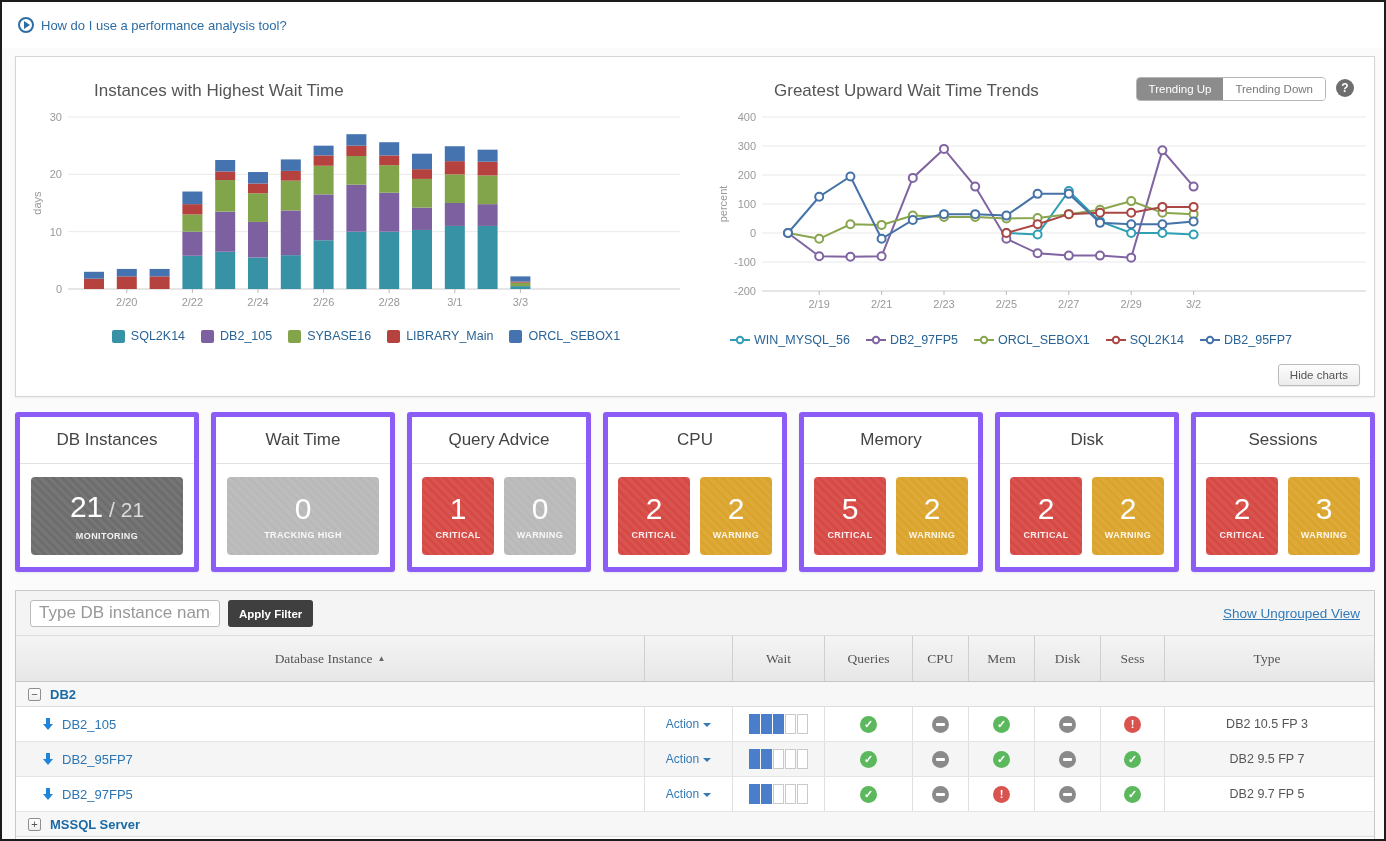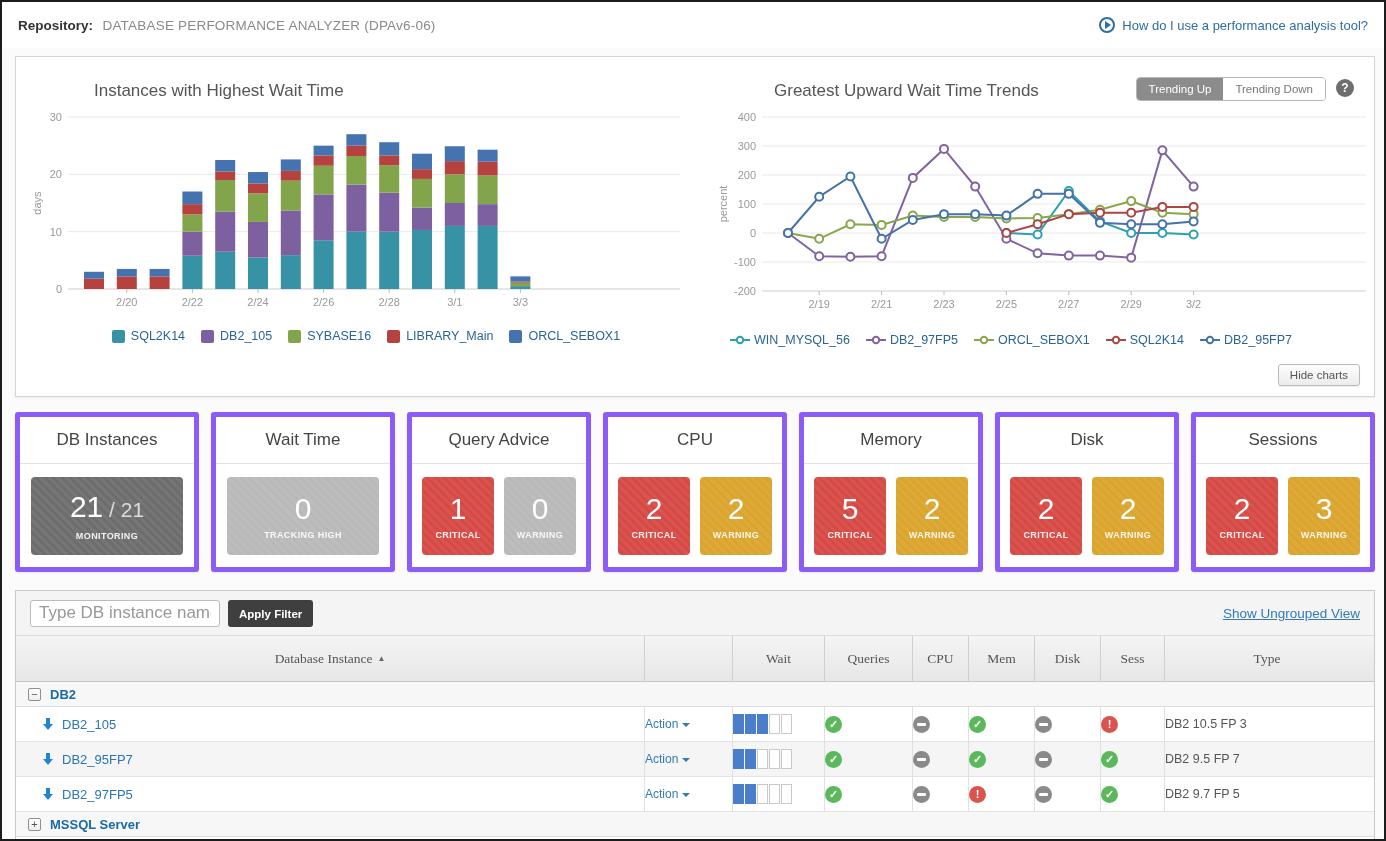--- a/index.html
+++ b/index.html
@@ -86,21 +86,21 @@
 
   .grp-row { height:25px; display:flex; align-items:center; background:#f7f7f7;
              border-bottom:1px solid #ddd; padding-left:12px; cursor:pointer; }
   .grp-icon { width:13px; height:13px; border:1px solid #8f8f8f; background:linear-gradient(#fff,#eee);
               color:#555; font-size:11px; line-height:10px; text-align:center; margin-right:9px;
               border-radius:2px; }
   .grp-name { font-size:13px; font-weight:bold; color:#1b6aa5; }
 
   .data-row { height:35px; display:flex; border-bottom:1px solid #e4e4e4; }
   .data-row.alt { background:#f5f5f5; }
-  .td { display:flex; align-items:center; justify-content:flex-start; border-left:1px solid #e0e0e0; }
+  .td { display:flex; align-items:center; justify-content:center; border-left:1px solid #e0e0e0; }
   .td.name { justify-content:flex-start; padding-left:26px; border-left:none; gap:8px; }
   .inst-link { font-size:13px; color:#2a75b3; cursor:pointer; }
   .action-link { font-size:12px; color:#337ab7; cursor:pointer; }
   .action-caret { display:inline-block; margin-left:4px; border-top:4px solid #337ab7;
                   border-left:4px solid transparent; border-right:4px solid transparent; vertical-align:middle; }
   .type-text { font-size:12.5px; color:#555; }
 
   .wait-gauge { display:flex; gap:1px; }
   .wait-seg { width:11px; height:20px; background:#fff; border:1px solid #c9c9c9; }
   .wait-seg.fill { background:#4a7ecb; border-color:#4a7ecb; }
@@ -112,24 +112,20 @@
   .st-none::after { content:""; width:9px; height:3px; background:#fff; border-radius:1px; }
 
   svg text { font-family:"Liberation Sans",sans-serif; }
 </style>
 </head>
 <body>
 
 <div class="frame">
 
   <div class="topbar">
-    <div>
-      <span class="repo-label">Repository:</span>
-      <span class="repo-title">DATABASE PERFORMANCE ANALYZER (DPAv6-06)</span>
-    </div>
     <div class="help-link">
       <span class="play-icon"></span>
       <span class="help-text">How do I use a performance analysis tool?</span>
     </div>
   </div>
 
   <div class="charts-panel">
     <div class="chart-title" id="bar-title">Instances with Highest Wait Time</div>
     <svg id="bar-svg" width="665" height="222">
         <line x1="38" y1="184" x2="650" y2="184" stroke="#cccccc" stroke-width="1"></line>

